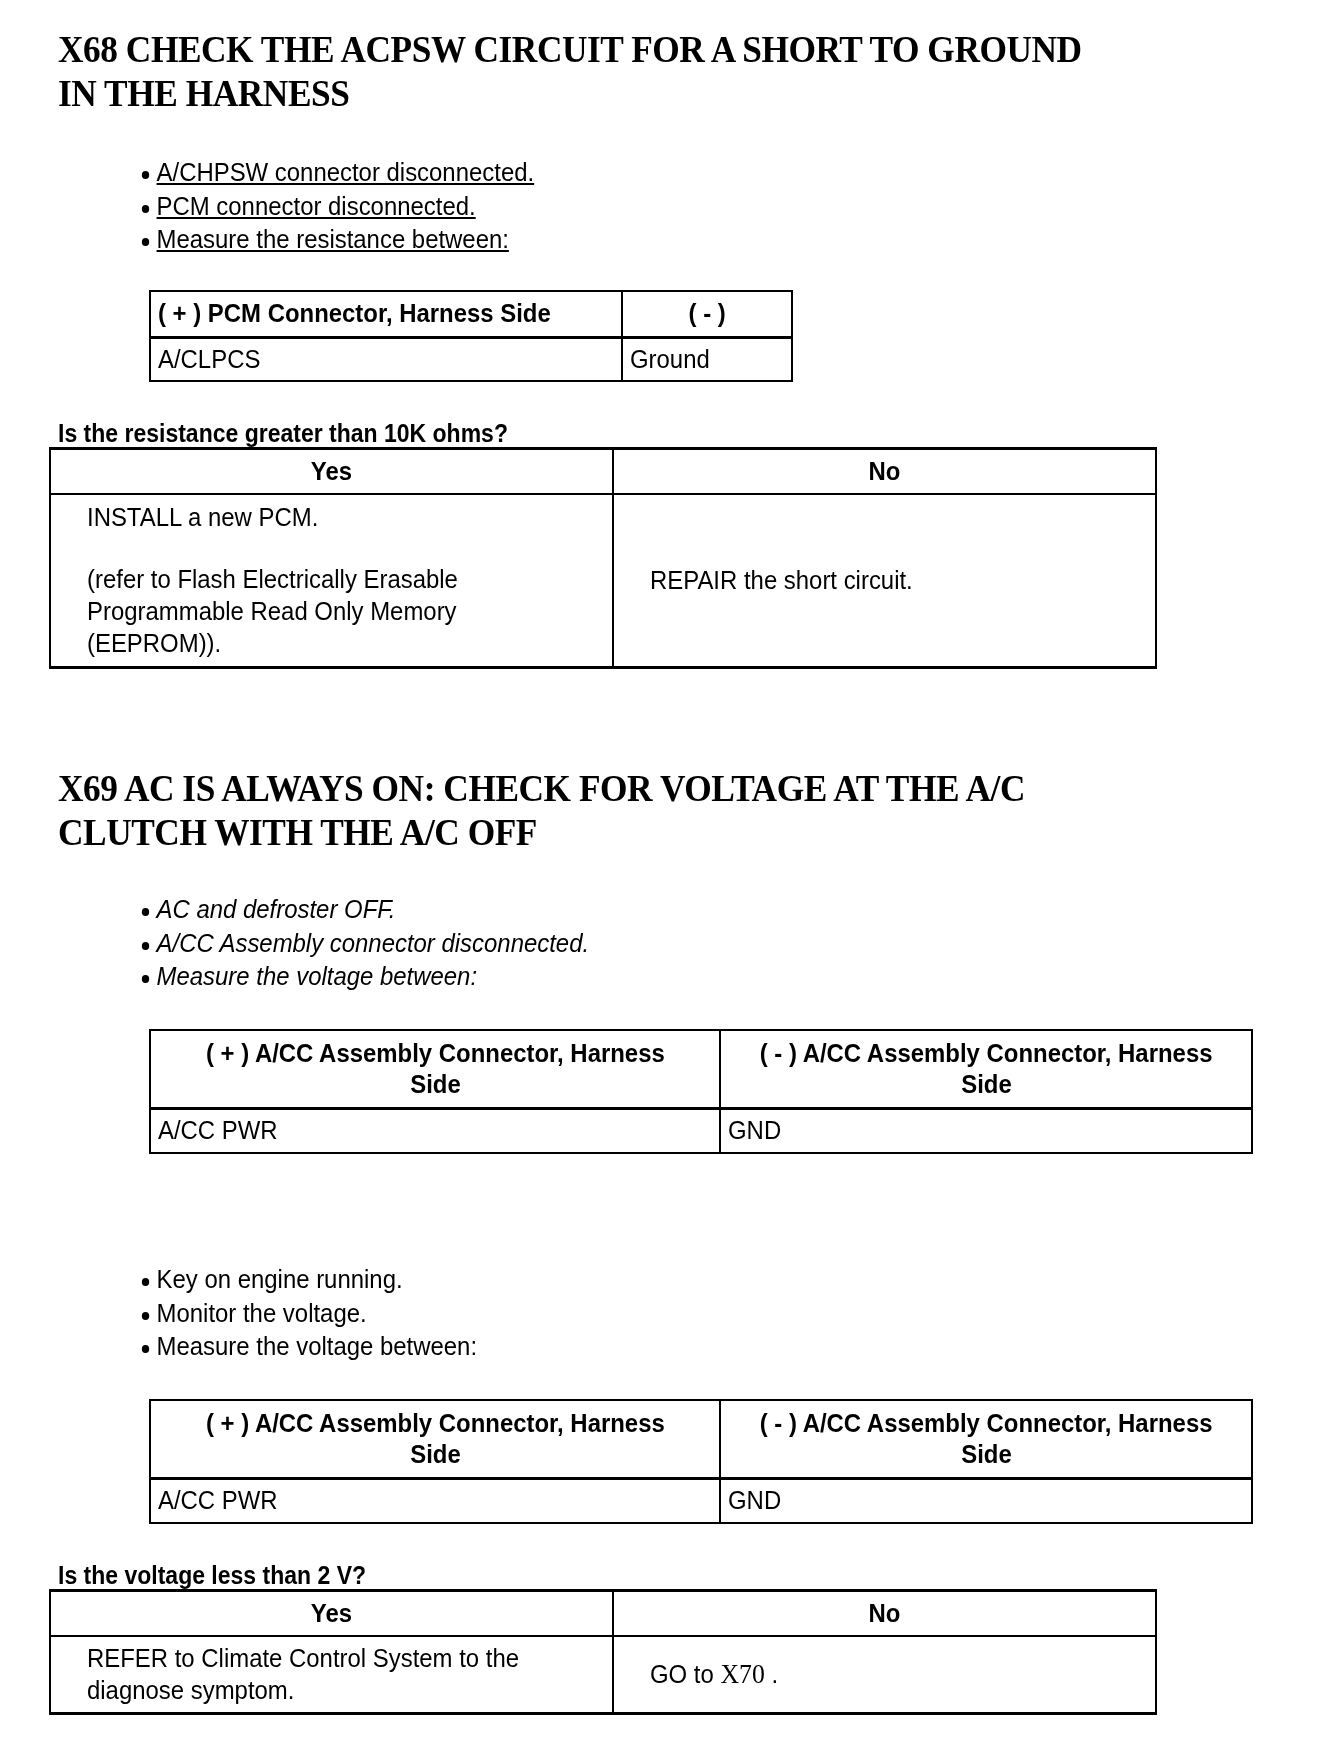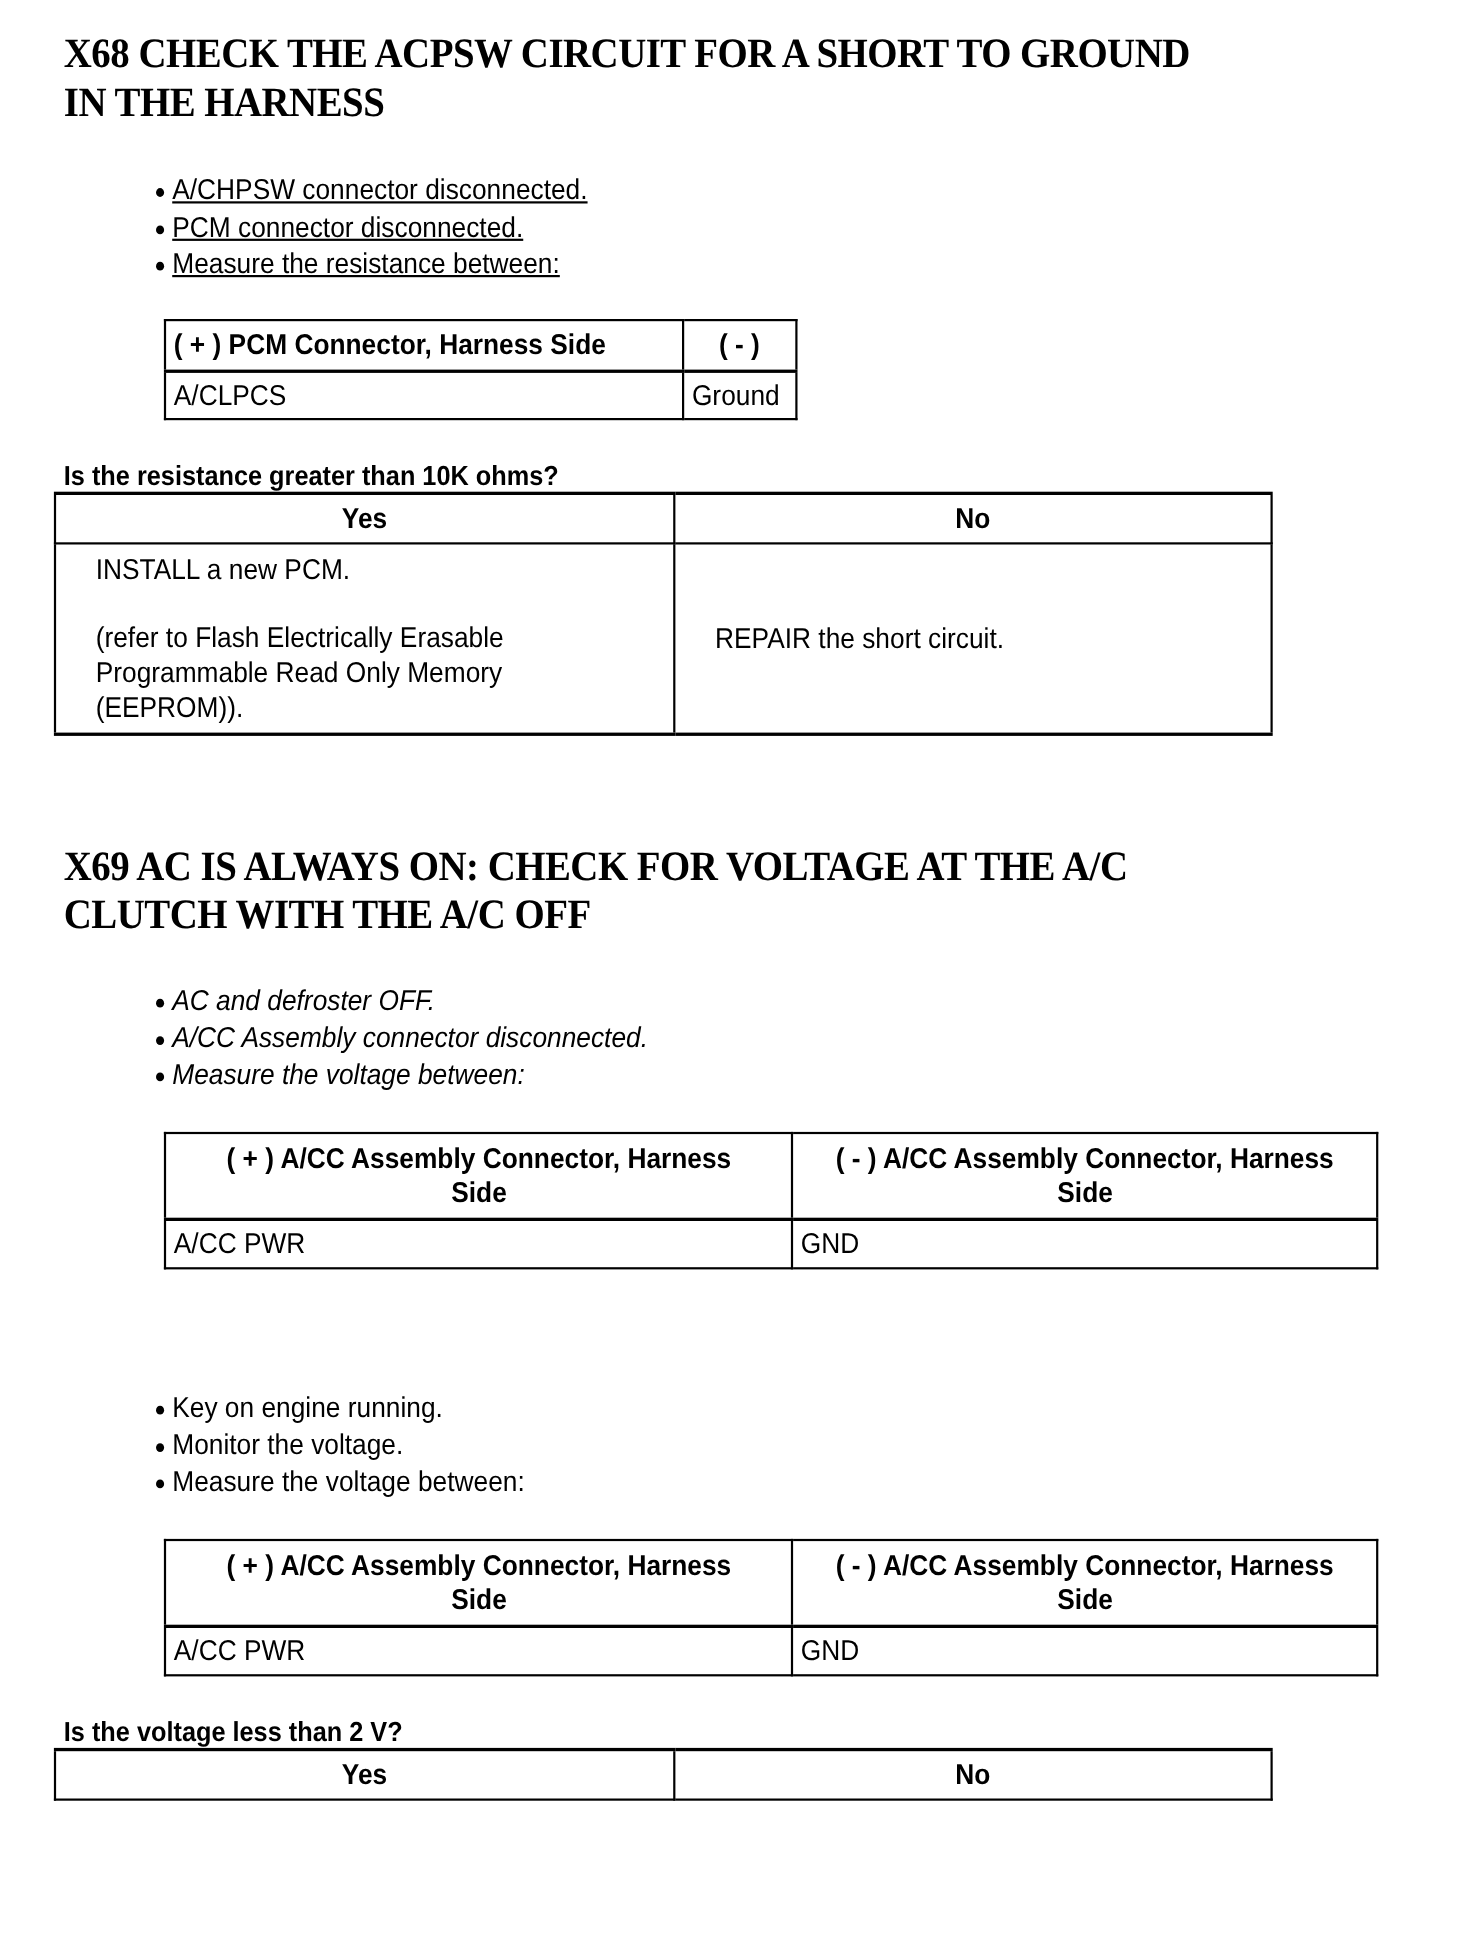--- a/index.html
+++ b/index.html
@@ -37,21 +37,21 @@
     <span>X68 CHECK THE ACPSW CIRCUIT FOR A SHORT TO GROUND</span><br>
     <span>IN THE HARNESS</span>
   </h1>
 
   <ul class="bullets" style="top:156px;text-decoration:underline;">
     <li>A/CHPSW connector disconnected.</li>
     <li>PCM connector disconnected.</li>
     <li>Measure the resistance between:</li>
   </ul>
 
-  <table style="left:149px; top:290px; width:576px;">
+  <table style="left:149px; top:290px; width:644px;">
     <tbody>
         <tr style="height:46px;">
       <th class="thickb" style="text-align:left; width:456px;"><span class="txt">( + ) PCM Connector, Harness Side</span></th>
       <th class="thickb"><span class="txtc">( - )</span></th>
     </tr>
     <tr style="height:44px;">
       <td><span class="txt">A/CLPCS</span></td>
       <td><span class="txt">Ground</span></td>
     </tr>
   </tbody>
@@ -136,16 +136,27 @@
     </table>
 
   <p class="question" style="top:1560px;">Is the voltage less than 2 V?</p>
 
   <table class="decision" style="left:49px; top:1589px; width:1108px;">
     <tbody>
         <tr style="height:45px;">
       <th style="width:547px; border-top-width:3px;"><span class="txtc">Yes</span></th>
       <th style="border-top-width:3px;"><span class="txtc">No</span></th>
     </tr>
+    <tr style="height:78px;">
+      <td style="line-height:32px; border-bottom-width:3px;">
+        <span class="txt">REFER to Climate Control System to the</span><br>
+        <span class="txt">diagnose symptom.</span>
+      </td>
+      <td style="border-bottom-width:3px;">
+        <span class="txt">
+          <span>GO to </span><span class="serif-ref">X70</span><span> .</span>
+        </span>
+      </td>
+    </tr>
   </tbody>
     </table>
 
 </div>
 
 </body></html>

